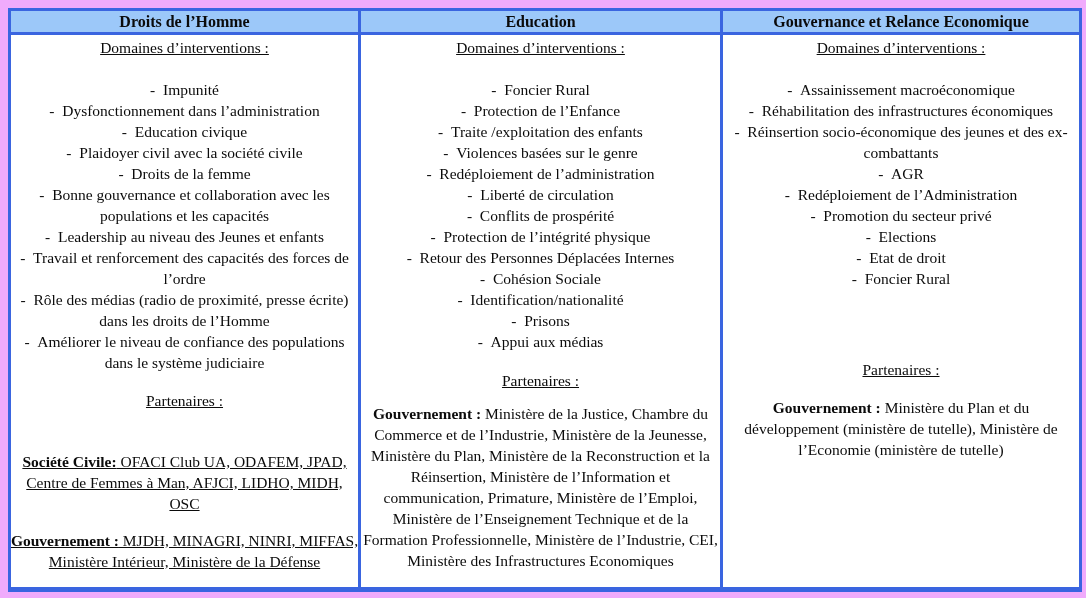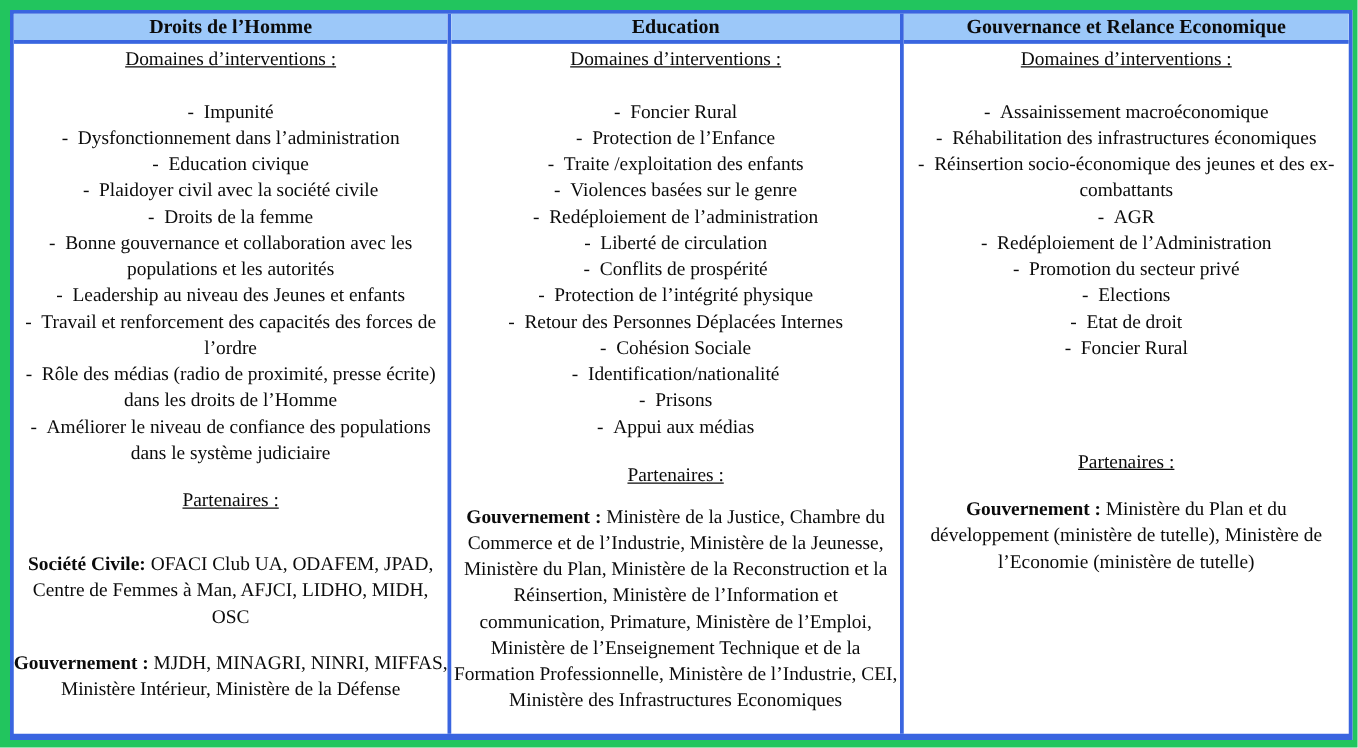--- a/index.html
+++ b/index.html
@@ -9,21 +9,21 @@
   }
   * { box-sizing: border-box; }
   html, body { margin: 0; padding: 0; }
   body {
     width: 1086px; height: 598px;
     background: #ffffff;
     font-family: "Liberation Serif", "DejaVu Serif", serif;
     color: var(--text);
     overflow: hidden;
   }
-  .page { position: relative; width: 1086px; height: 598px; background: #22c55e; }
+  .page { position: relative; width: 1086px; height: 598px; background: #f0abfc; }
   .matrix-table {
     position: absolute; left: 8px; top: 8px;
     width: 1074px; height: 584px;
     display: grid;
     grid-template-columns: 350px 362px 1fr;
     border: 3px solid var(--border);
     border-bottom-width: 5px;
     background: #fff;
   }
   .col { display: flex; flex-direction: column; min-width: 0; border-right: 3px solid var(--border); overflow: hidden; }
@@ -53,21 +53,21 @@
   .domain-item { margin: 0; }
   .domain-item::before { content: "-\00a0\00a0"; }
   .partner-groups { margin: 0; text-align: center; }
   .partner-para { margin: 0; }
   .partner-para b { font-weight: bold; }
 
   
   .col-1 .partners-heading { margin-top: 17px; }
   .col-2 .partners-heading { margin-top: 18px; }
   .col-3 .partners-heading { margin-top: 70px; }
-  .col-1 .partner-groups   { margin-top: 30px; }
+  .col-1 .partner-groups   { margin-top: 40px; text-decoration: underline; }
   .col-2 .partner-groups   { margin-top: 12px; }
   .col-3 .partner-groups   { margin-top: 17px; }
   .col-1 .partner-para + .partner-para { margin-top: 16px; }
   
   .col-1 .partner-para, .col-2 .partner-para { margin-left: -6px; margin-right: -6px; }
 </style>
 </head>
 <body>
 
 <div class="page">
@@ -77,21 +77,21 @@
       <span class="col-title">Droits de l’Homme</span>
     </header>
     <div class="col-body">
       <div class="section-heading domains-heading">Domaines d’interventions :</div>
       <ul class="domain-list">
             <li class="domain-item">Impunité</li>
             <li class="domain-item">Dysfonctionnement dans l’administration</li>
             <li class="domain-item">Education civique</li>
             <li class="domain-item">Plaidoyer civil avec la société civile</li>
             <li class="domain-item">Droits de la femme</li>
-            <li class="domain-item">Bonne gouvernance et collaboration avec les populations et les autorités</li>
+            <li class="domain-item">Bonne gouvernance et collaboration avec les populations et les capacités</li>
             <li class="domain-item">Leadership au niveau des Jeunes et enfants</li>
             <li class="domain-item">Travail et renforcement des capacités des forces de l’ordre</li>
             <li class="domain-item">Rôle des médias (radio de proximité, presse écrite) dans les droits de l’Homme</li>
             <li class="domain-item">Améliorer le niveau de confiance des populations dans le système judiciaire</li>
           </ul>
       <div class="section-heading partners-heading">Partenaires :</div>
       <div class="partner-groups">
             <p class="partner-para"><b>Société Civile:</b> OFACI Club UA, ODAFEM, JPAD, Centre de Femmes à Man, AFJCI, LIDHO, MIDH, OSC</p>
             <p class="partner-para"><b>Gouvernement :</b> MJDH, MINAGRI, NINRI, MIFFAS, Ministère Intérieur, Ministère de la Défense</p>
           </div>

